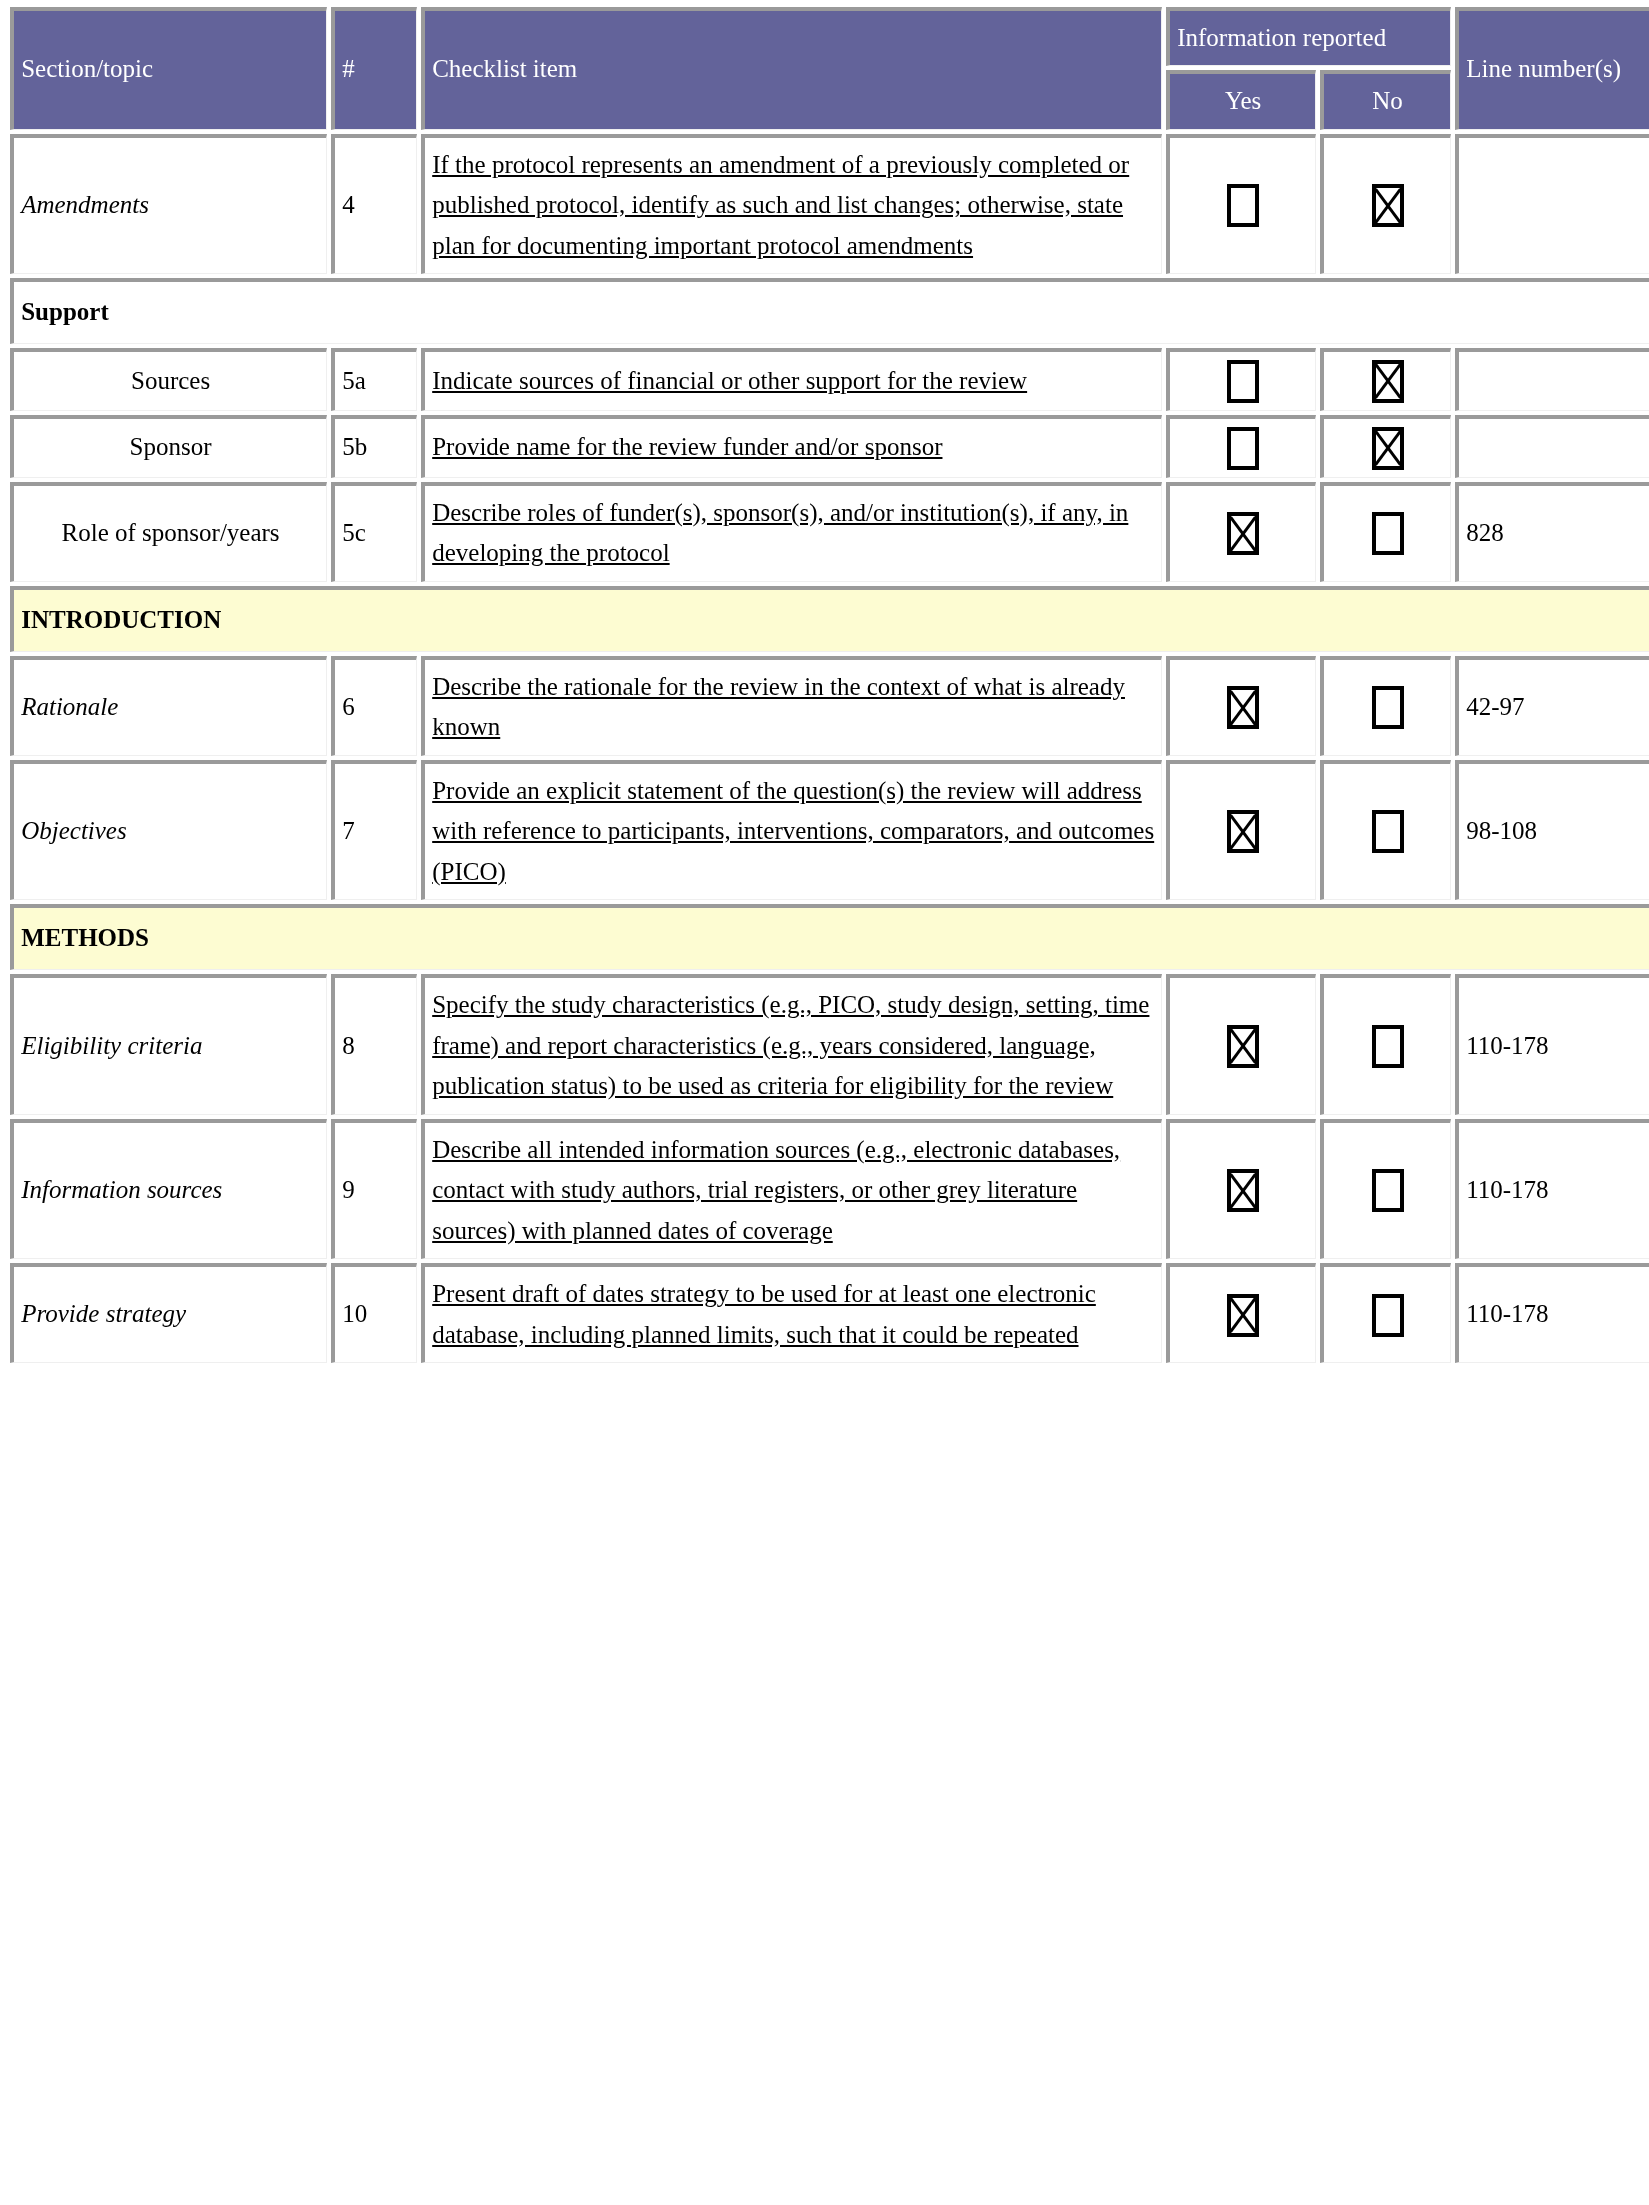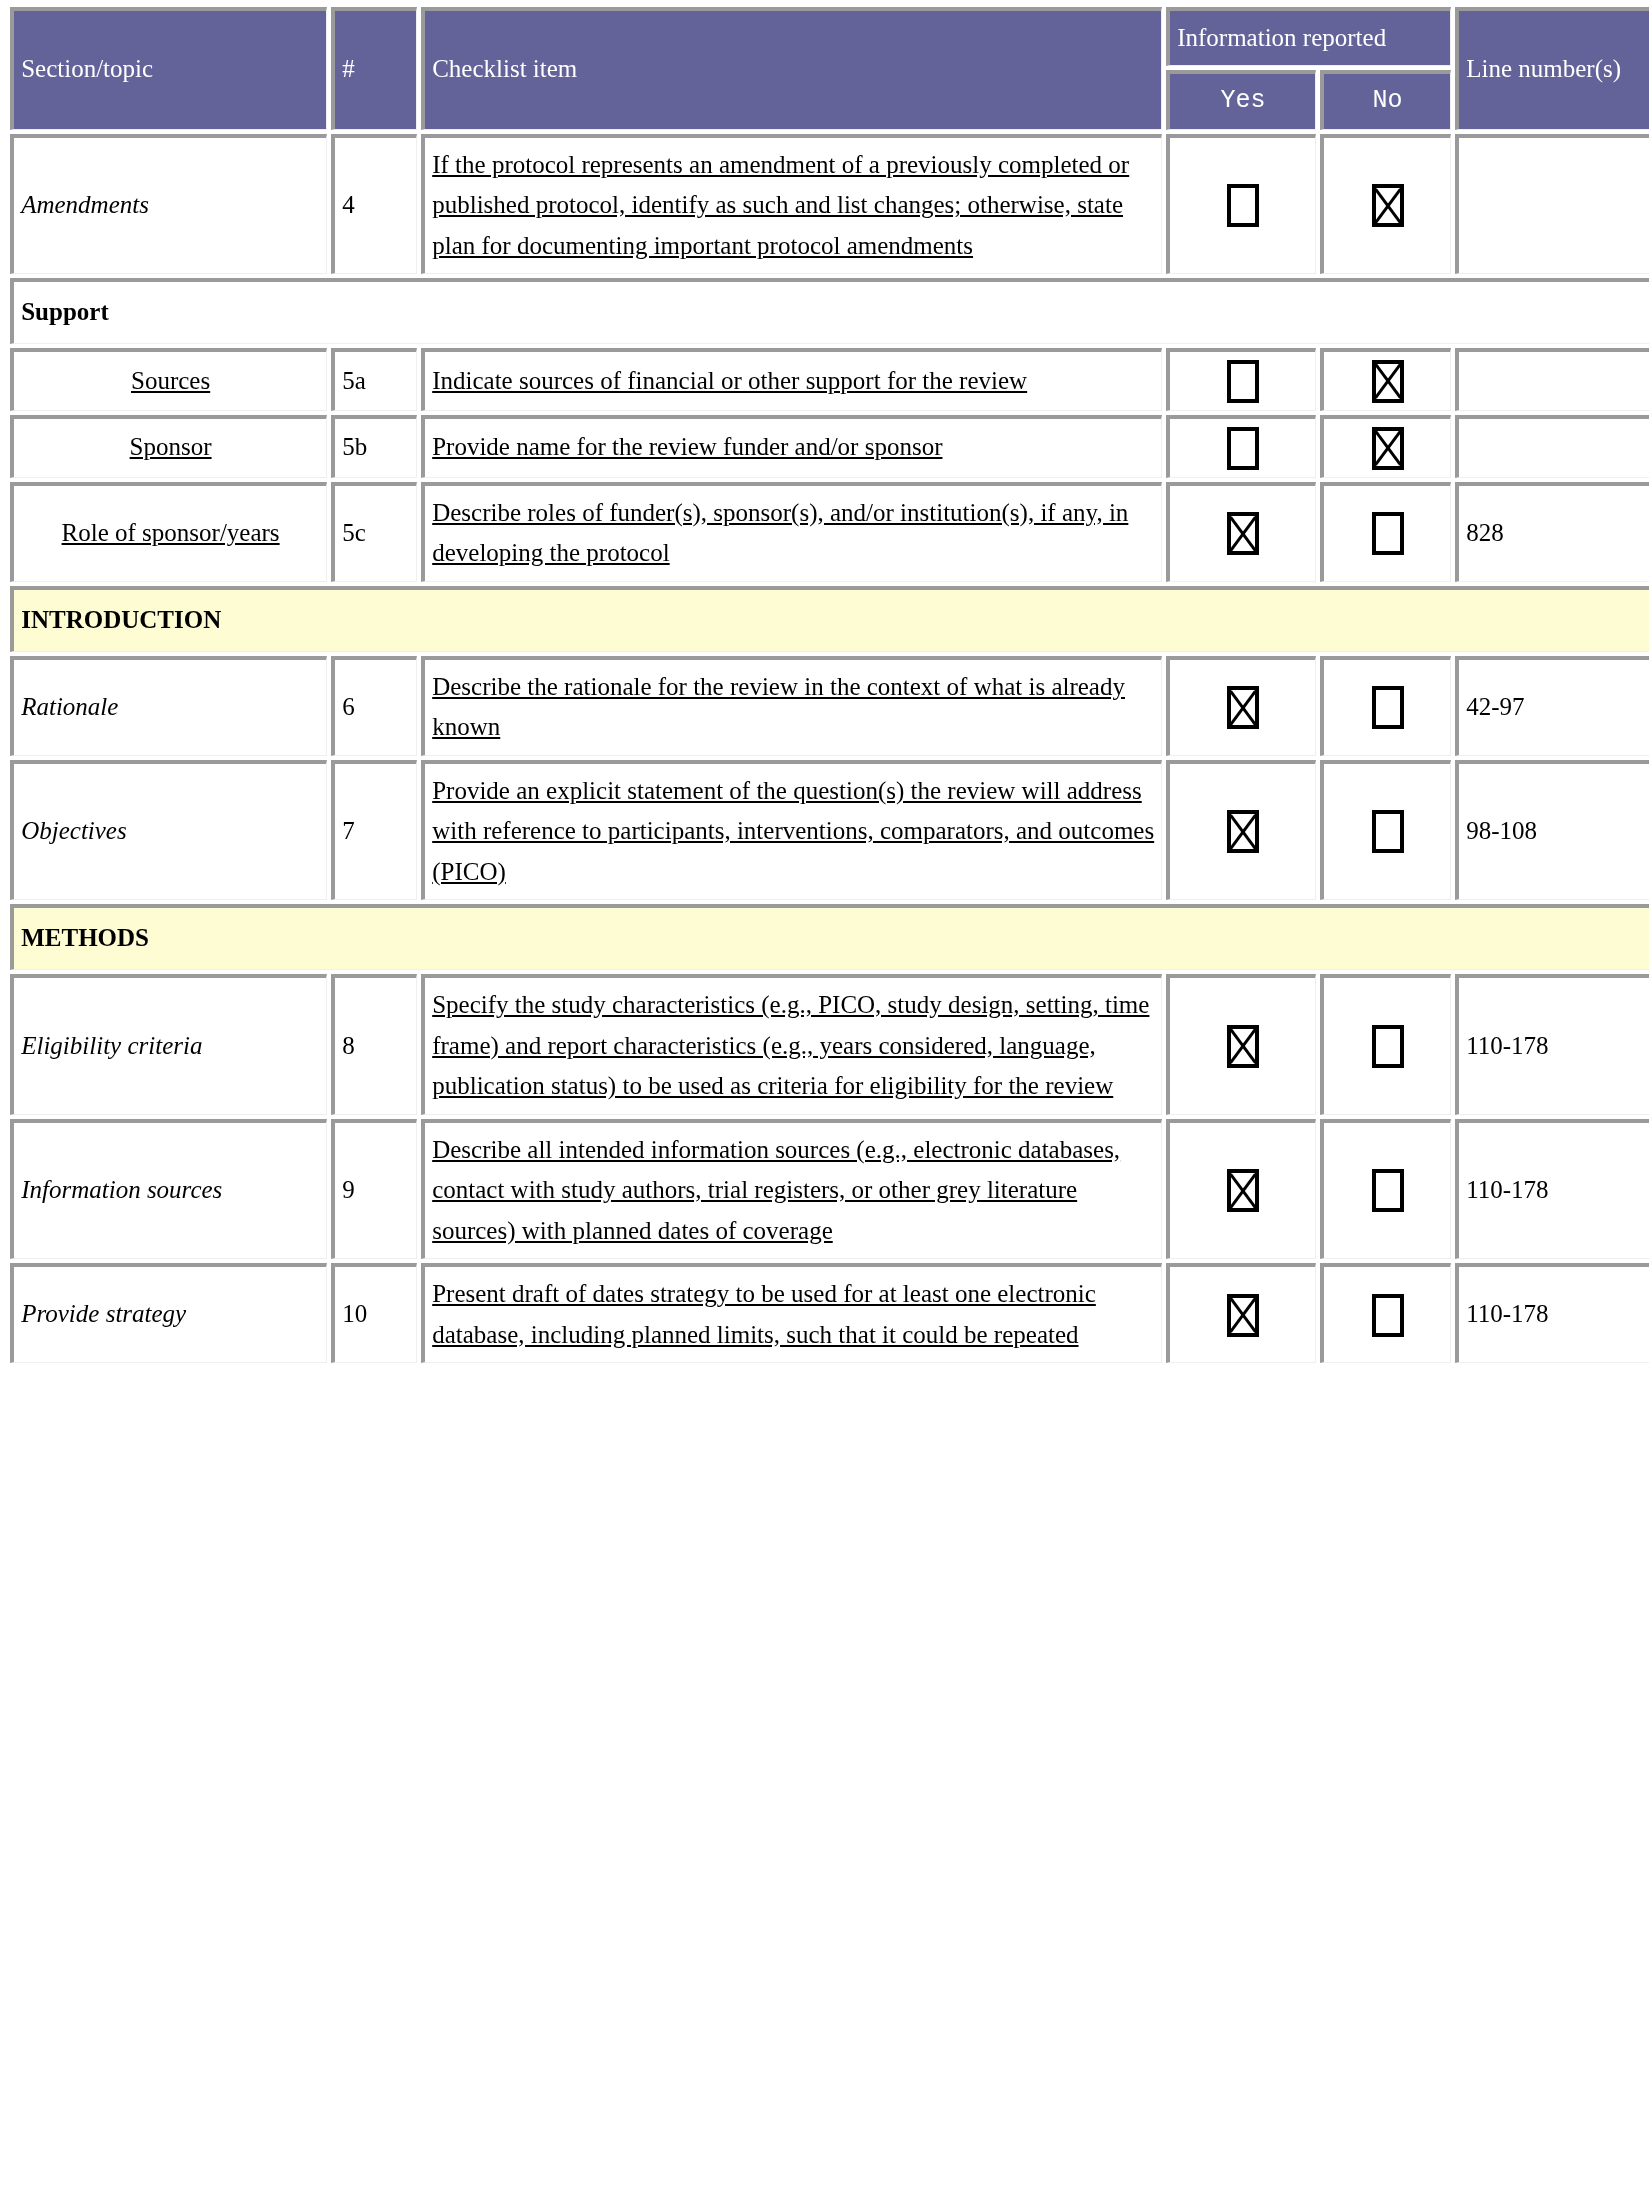--- a/index.html
+++ b/index.html
@@ -35,35 +35,35 @@
     line-height: 1.62;
   }
 
   
   .hdr {
     background: #63639a;
     color: #ffffff;
     text-align: left;
     vertical-align: middle;
   }
-  .hdr.center { text-align: center; font-family: Liberation Mono, monospace; }
+  .hdr.center { text-align: center; }
   .hdr-info { vertical-align: top; padding-top: 11.5px; }
   .hdr-line { vertical-align: middle; }
 
   
   col.c-section { width: 317px; }
   col.c-num     { width: 86px; }
   col.c-item    { width: 741px; }
   col.c-yes     { width: 150px; }
   col.c-no      { width: 131px; }
   col.c-line    { width: 198px; }
 
   
   .sec-name      { font-weight: bold; text-align: left; vertical-align: middle; font-style: italic; }
-  .sec-name-sub  { font-weight: normal; text-align: center; vertical-align: middle; text-decoration: underline; }
+  .sec-name-sub  { font-weight: normal; text-align: center; vertical-align: middle; }
   .num           { text-align: left; vertical-align: middle; }
   .item          { text-align: left; vertical-align: top; text-decoration: underline; }
   .chk           { text-align: center; vertical-align: top; padding-top: 10.6px; }
   .lineno        { text-align: left; vertical-align: top; padding-top: 10.6px; }
 
   
   .group-row td {
     font-weight: bold;
     text-align: left;
     vertical-align: middle;

